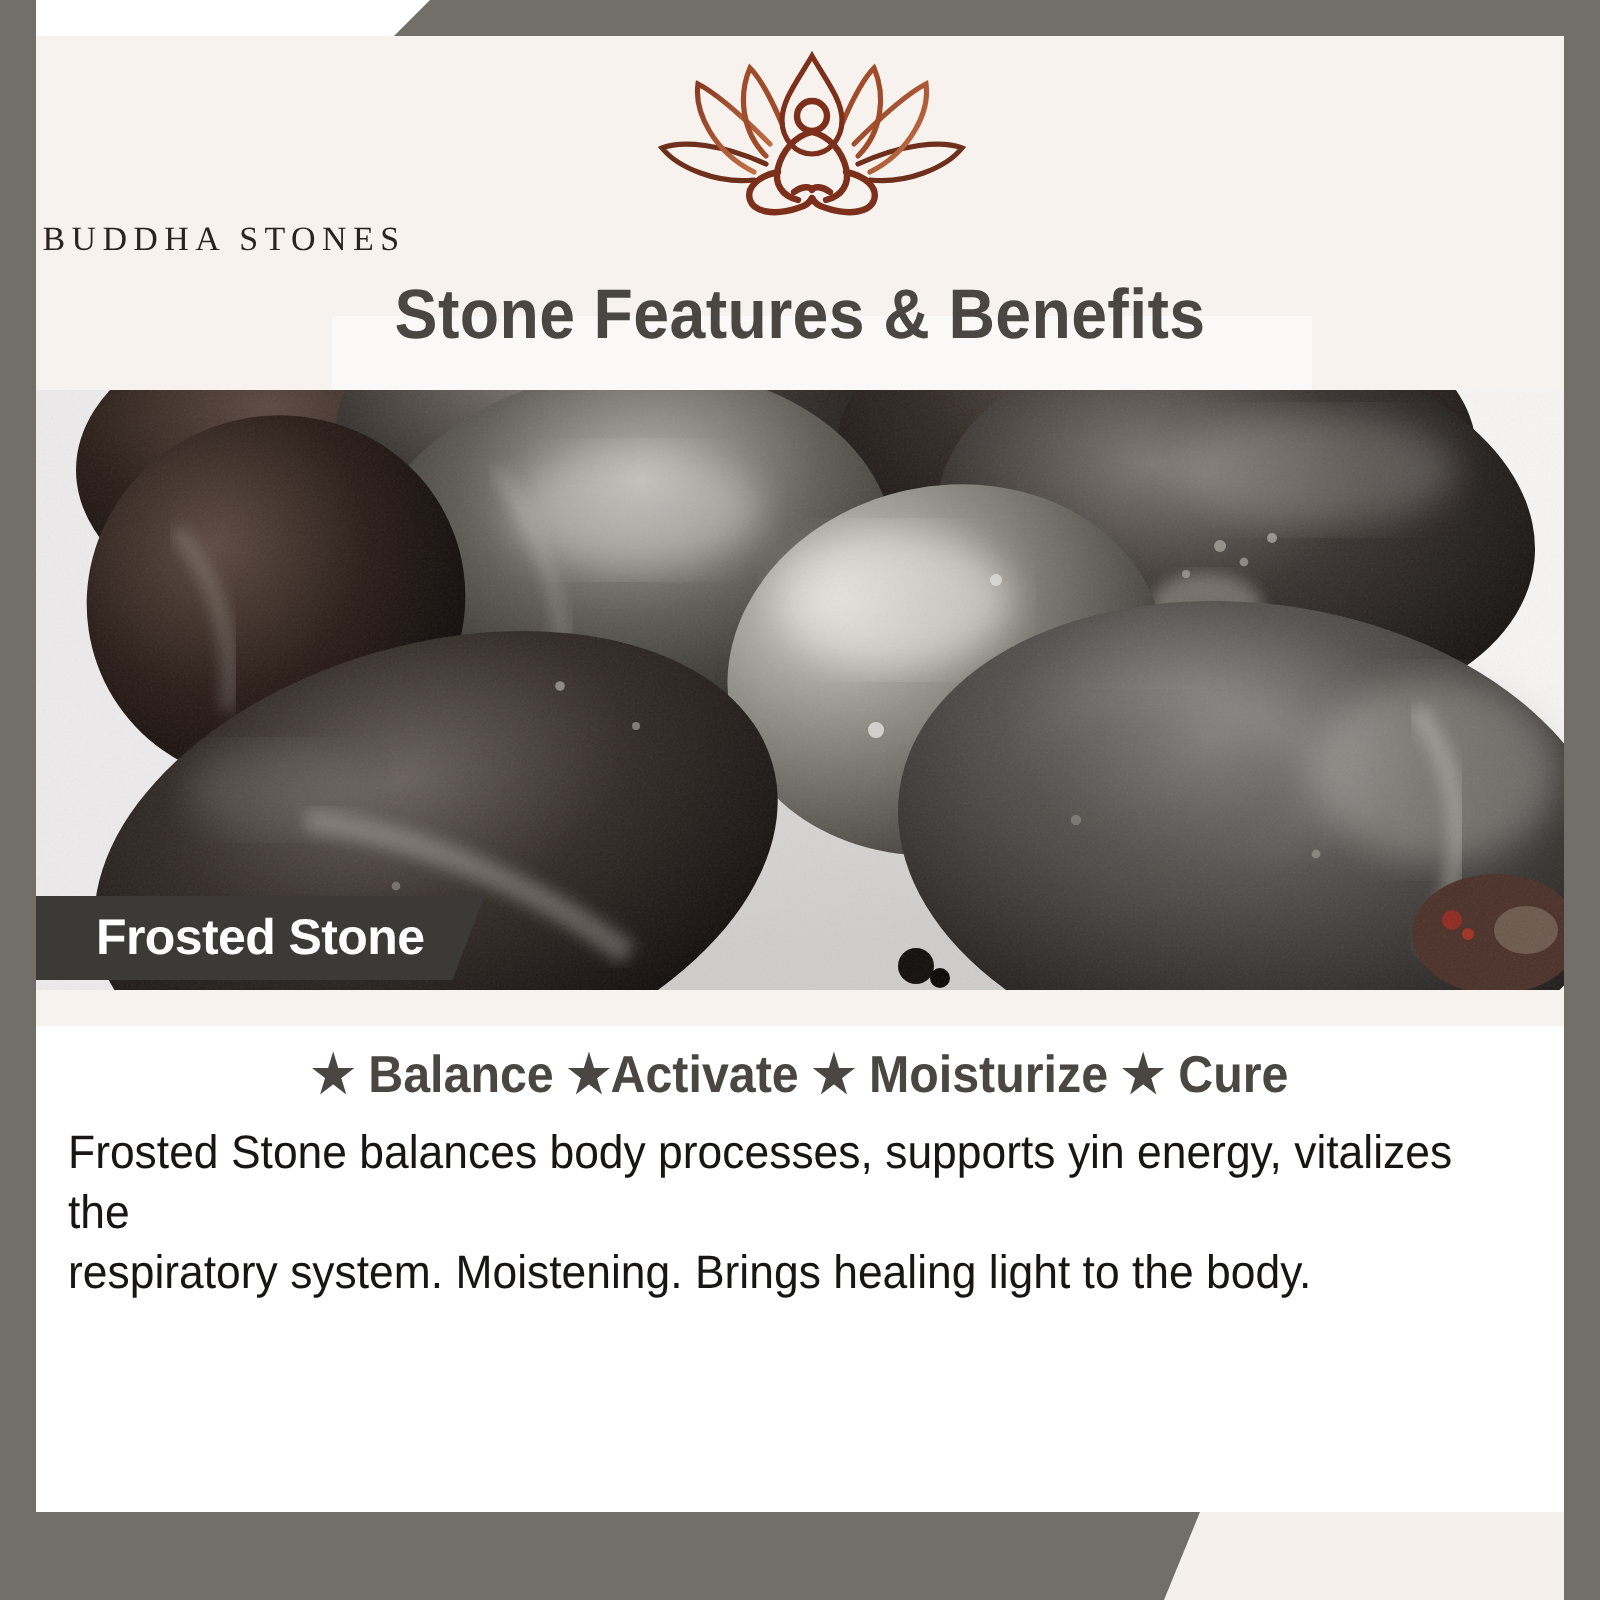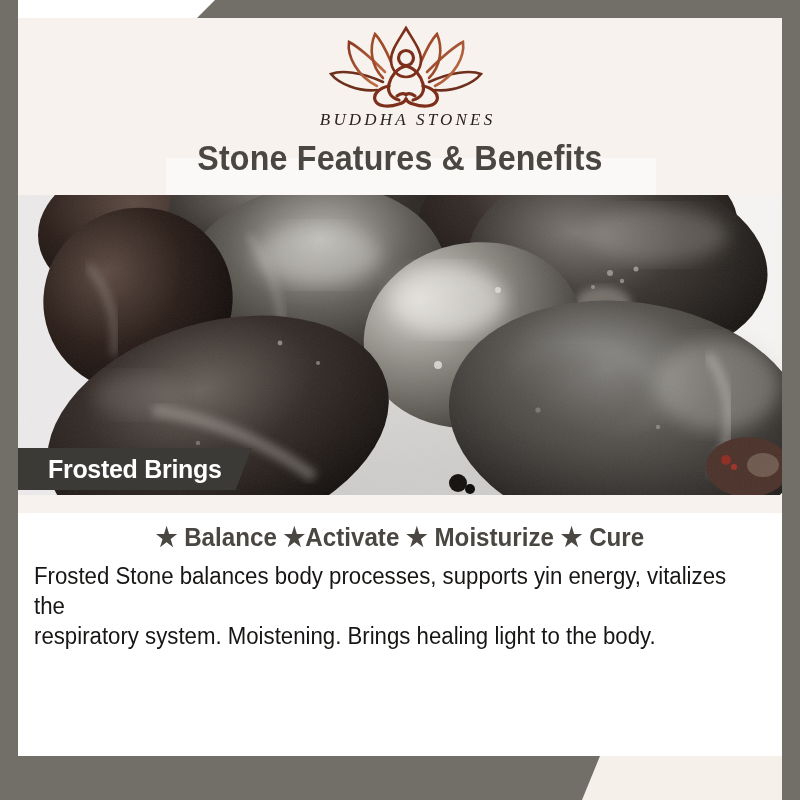--- a/index.html
+++ b/index.html
@@ -64,22 +64,20 @@
     top: 18px; left: 18px;
     width: 764px;
     height: 177px;
     background: #f7f2ed;
   }
   .logo-wrap {
     position: absolute;
     top: 4px;
     left: 0;
     width: 776px;
-    text-align: center;
-    font-style: italic;
   }
   .logo-mark {
     display: block;
     margin: 0 auto;
     width: 170px;
     height: 86px;
   }
   .logo-text {
     display: block;
     margin-top: 2px;
@@ -342,21 +340,21 @@
         <circle cx="300" cy="168" r="2" fill="#cecac2"></circle>
         <circle cx="180" cy="248" r="2.2" fill="#a8a49d"></circle>
         <circle cx="520" cy="215" r="2.6" fill="#a09c95"></circle>
         <circle cx="640" cy="232" r="2.2" fill="#b4b0a8"></circle>
       </g>
 
       <rect width="764" height="300" filter="url(#grain)" opacity="0.5"></rect>
     </svg>
   </div>
 
-  <div class="photo-caption">Frosted Brings</div>
+  <div class="photo-caption">Frosted Stone</div>
 
   <div class="body-area"></div>
   <div class="cream-strip"></div>
 
   <div class="benefits">★ Balance ★Activate ★ Moisturize ★ Cure</div>
 
   <div class="description">
     <div>Frosted Stone balances body processes, supports yin energy, vitalizes the</div>
     <div>respiratory system. Moistening. Brings healing light to the body.</div>
   </div>

